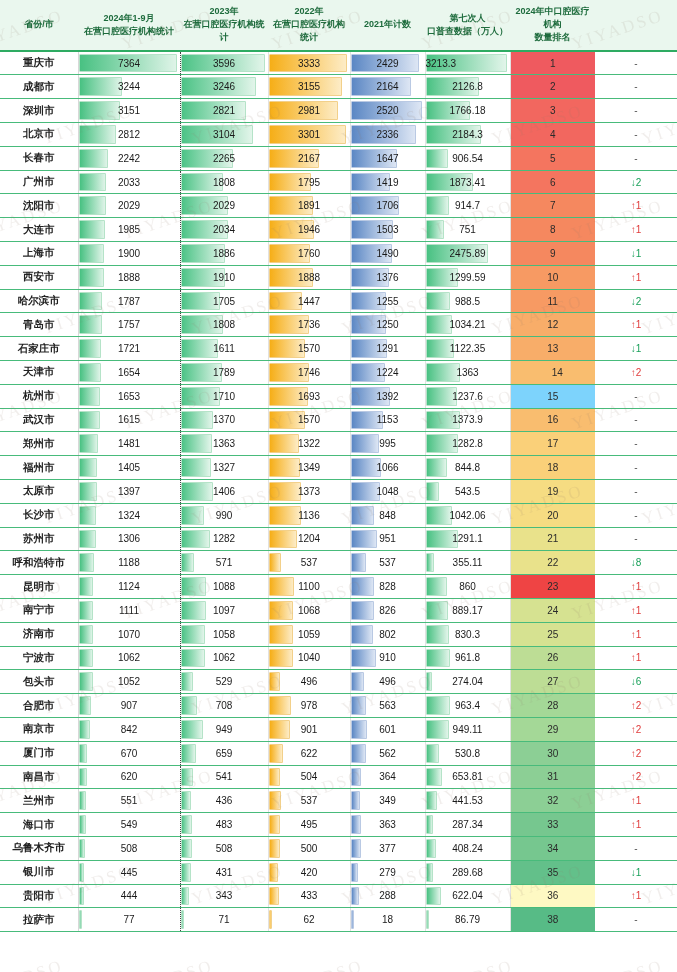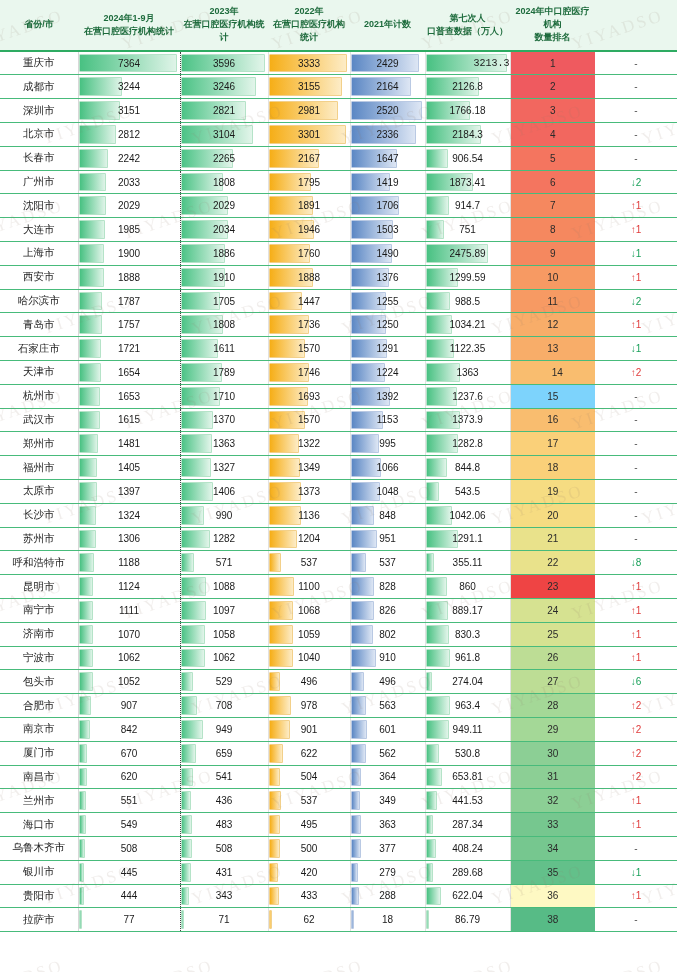--- a/index.html
+++ b/index.html
@@ -60,21 +60,21 @@
     vertical-align:middle;
     position:relative;
     box-sizing:border-box;
     background:#ffffff;
   }
   
   td.city{
     text-align:center;
     font-size:10.5px;
     color:#222;
-    font-weight:normal;
+    font-weight:bold;
     border-right:1px solid #d8d8d8;
   }
   
   td.bar{overflow:hidden;}
   td.bar .fill{
     position:absolute;
     left:0;top:2px;bottom:2px;
     border-radius:1px;
   }
   td.bar .val{
@@ -232,21 +232,21 @@
         <td class="bar c3">
           <div class="fill" style="width: 78px;"></div>
           <span class="val" style="text-align: center;">3333</span>
         </td>
         <td class="bar c4">
           <div class="fill" style="width: 68.4361px;"></div>
           <span class="val" style="text-align: center;">2429</span>
         </td>
         <td class="bar c5">
           <div class="fill" style="width: 81px;"></div>
-          <span class="val" style="text-align: right; font-family: Liberation Mono, monospace;">3213.3</span>
+          <span class="val" style="text-align: left;">3213.3</span>
         </td>
         <td class="rank" style="background: rgb(239, 90, 95);">1</td>
         <td class="chg"><span class="flat">-</span></td>
       </tr>
       <tr>
         <td class="city">成都市</td>
         <td class="bar c1">
           <div class="fill" style="width: 43.1711px;"></div>
           <span class="val">3244</span>
         </td>

